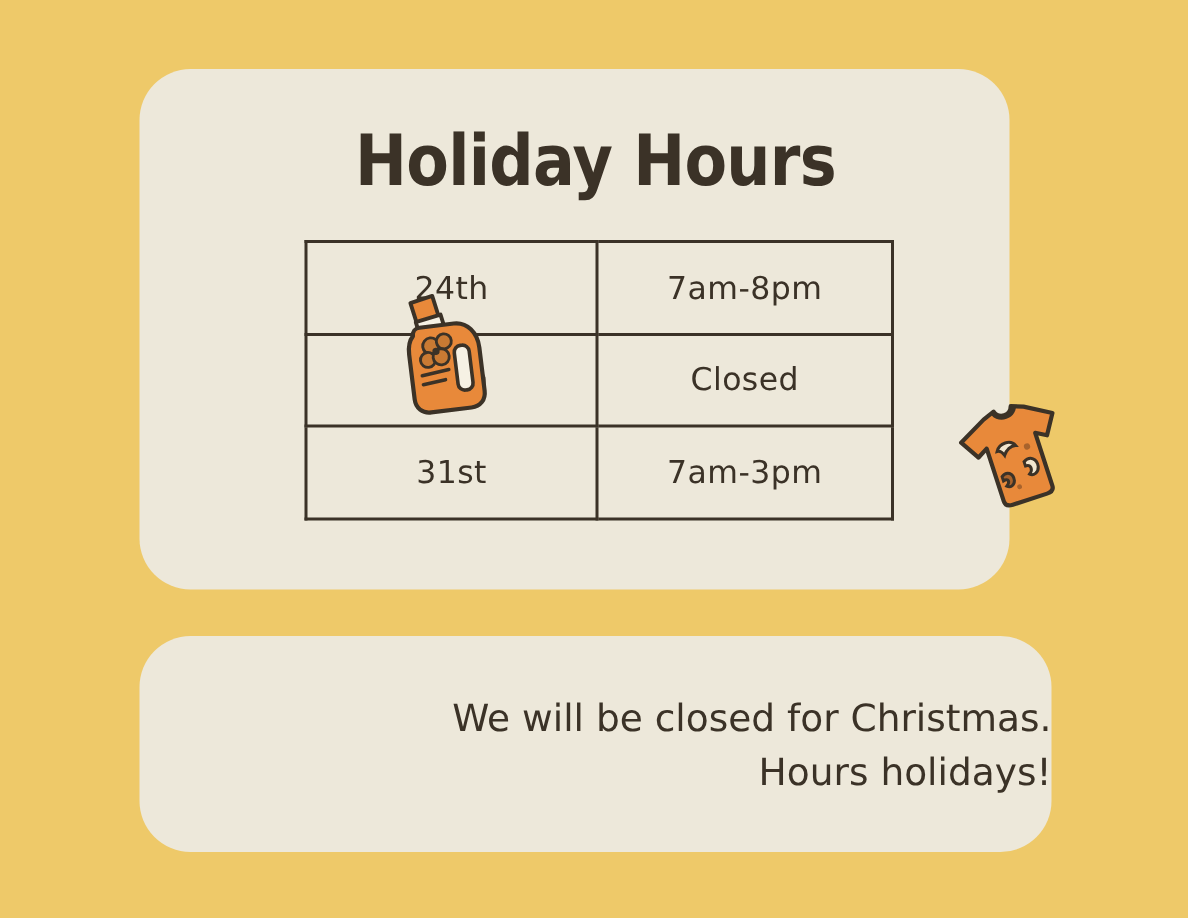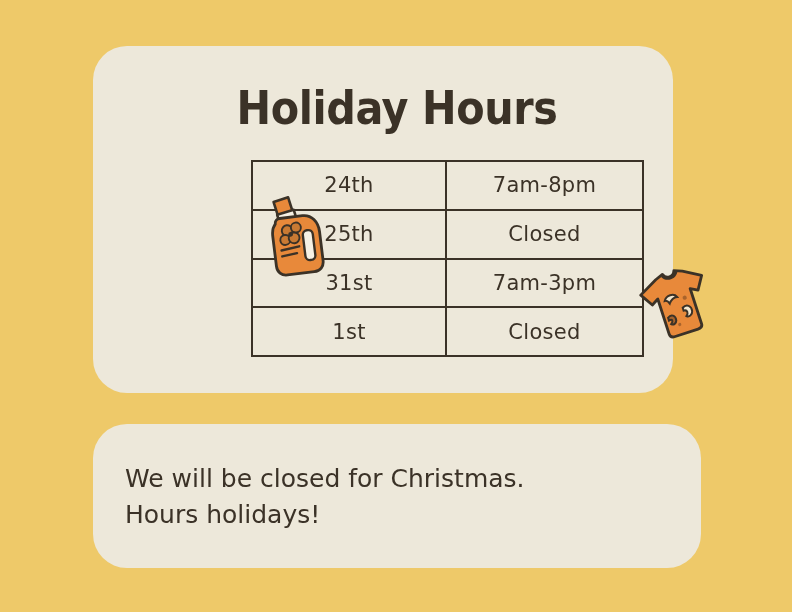--- a/index.html
+++ b/index.html
@@ -58,21 +58,20 @@
 
   
   #hours-table {
     position: absolute;
     left: 110px;
     top: 114px;
     width: 387px;
     height: 187px;
     border-collapse: collapse;
     table-layout: fixed;
-    margin-left: 48px;
   }
   #hours-table td {
     border: 2.5px solid #3B3227;
     height: 46.75px;
     text-align: center;
     vertical-align: middle;
     color: #3B3227;
     font-family: "DejaVu Sans", sans-serif;
     font-size: 21px;
     font-weight: 500;
@@ -81,27 +80,26 @@
   }
   #hours-table td.col-day { width: 192px; }
   #hours-table td.col-hours { width: 195px; }
 
   
   #message-text {
     position: absolute;
     left: 0;
     top: 37px;
     width: 608px;
-    text-align: left;
+    text-align: right;
     color: #3B3227;
     font-family: "DejaVu Sans", sans-serif;
     font-size: 25px;
     font-weight: 500;
     line-height: 1.45;
-    padding-left: 32px;
   }
   #message-text .line { display: block; }
 
   
   .deco {
     position: absolute;
   }
   #detergent-icon {
     left: 162px;
     top: 148px;
@@ -132,24 +130,20 @@
           <td class="col-day">24th</td>
           <td class="col-hours">7am-8pm</td>
         </tr>
         <tr>
           <td class="col-day">25th</td>
           <td class="col-hours">Closed</td>
         </tr>
         <tr>
           <td class="col-day">31st</td>
           <td class="col-hours">7am-3pm</td>
-        </tr>
-        <tr>
-          <td class="col-day">1st</td>
-          <td class="col-hours">Closed</td>
         </tr>
       </tbody>
     </table>
 
     <div class="deco" id="detergent-icon">
       <svg viewBox="0 0 76 86" width="76" height="86" xmlns="http://www.w3.org/2000/svg">
         <g transform="rotate(-7 38 43)">
 
           <path d="M23 6 L38 3 L41 19 L26 22 Z" fill="#E8893A" stroke="#3B3227" stroke-width="2.6" stroke-linejoin="round"></path>
 

